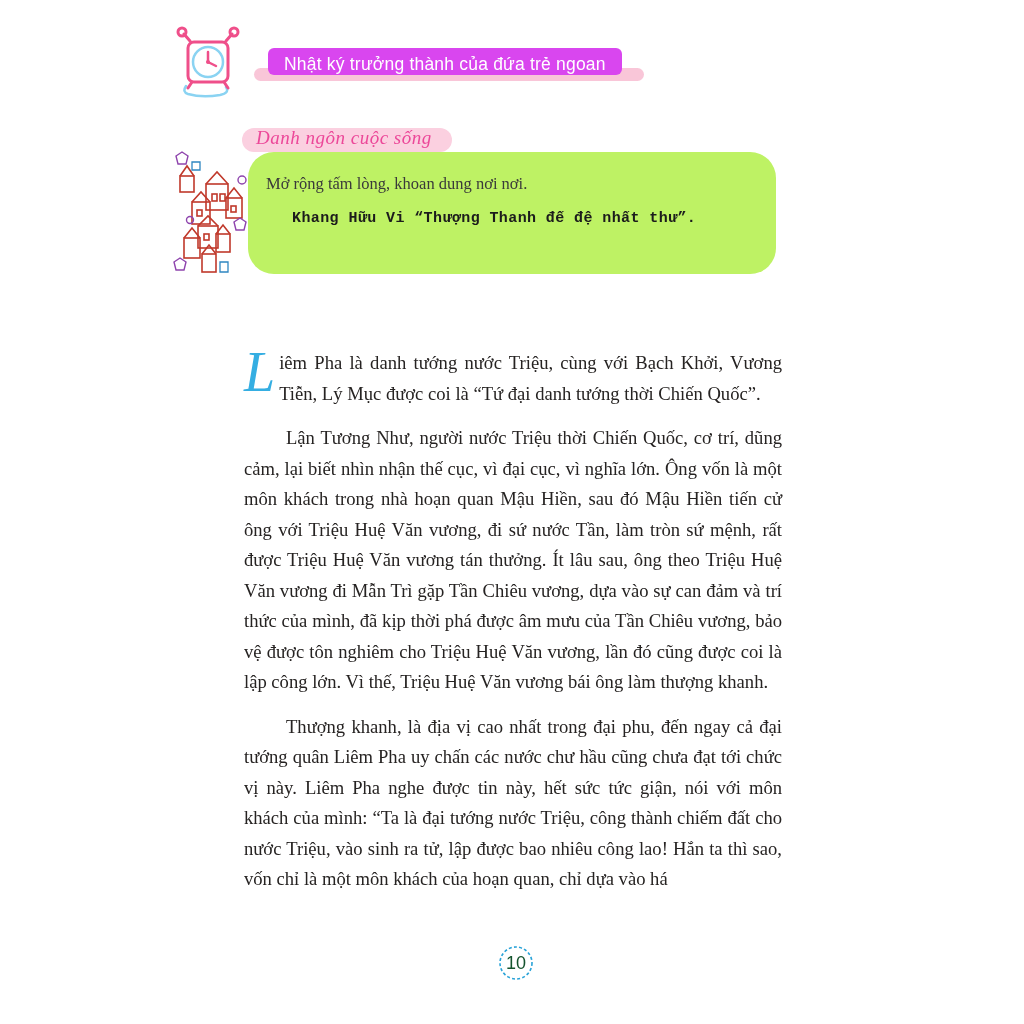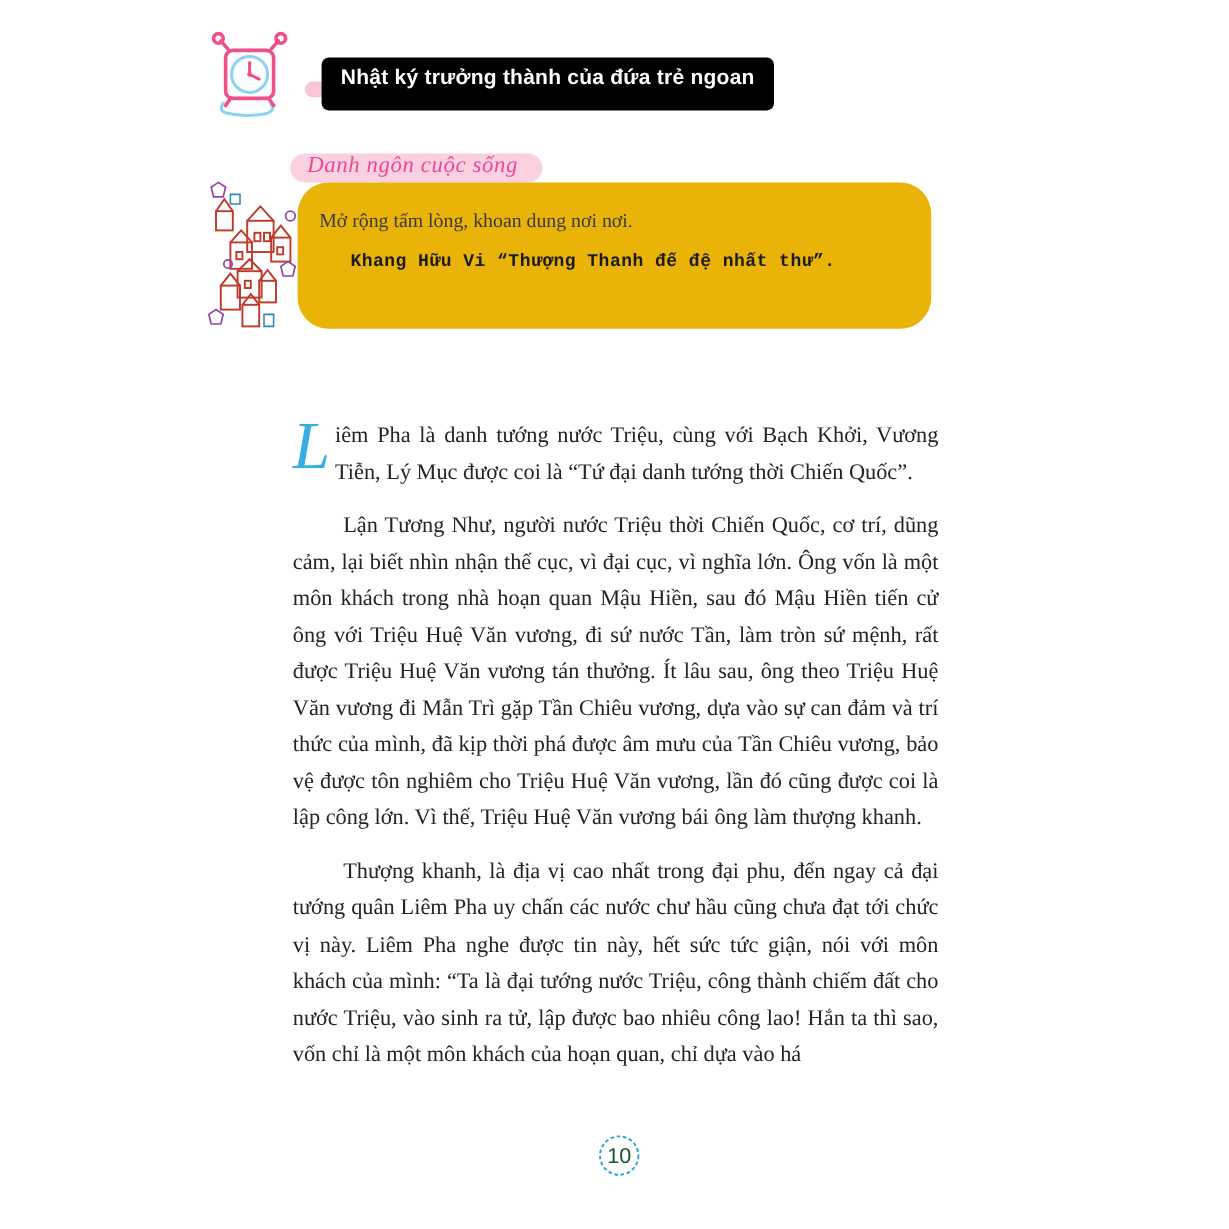--- a/index.html
+++ b/index.html
@@ -52,27 +52,27 @@
     top: 20px;
     width: 390px;
     height: 13px;
     background: #f9c3d6;
     border-radius: 7px;
     opacity: .95;
   }
   .headline-box {
     position: relative;
     display: inline-block;
-    background: #000000;
+    background: #d946ef;
     color: #ffffff;
     font-family: "Liberation Sans", sans-serif;
     font-size: 17.5px;
-    font-weight: bold;
+    font-weight: normal;
     letter-spacing: .2px;
-    padding: 6px 16px 17px 16px;
+    padding: 6px 16px 0 16px;
     border-radius: 6px;
     white-space: nowrap;
   }
 
   
   .quote-label-wrap {
     position: absolute;
     left: 248px;
     top: 124px;
     height: 30px;
@@ -105,21 +105,21 @@
     width: 92px;
     height: 130px;
   }
 
   .quote-box {
     position: absolute;
     left: 248px;
     top: 152px;
     width: 528px;
     height: 122px;
-    background: #eab308;
+    background: #bef264;
     border-radius: 26px 26px 26px 26px;
   }
   .quote-line1 {
     position: absolute;
     left: 18px;
     top: 22px;
     font-family: "Liberation Serif", serif;
     font-size: 16.5px;
     color: #3a3a3a;
   }

